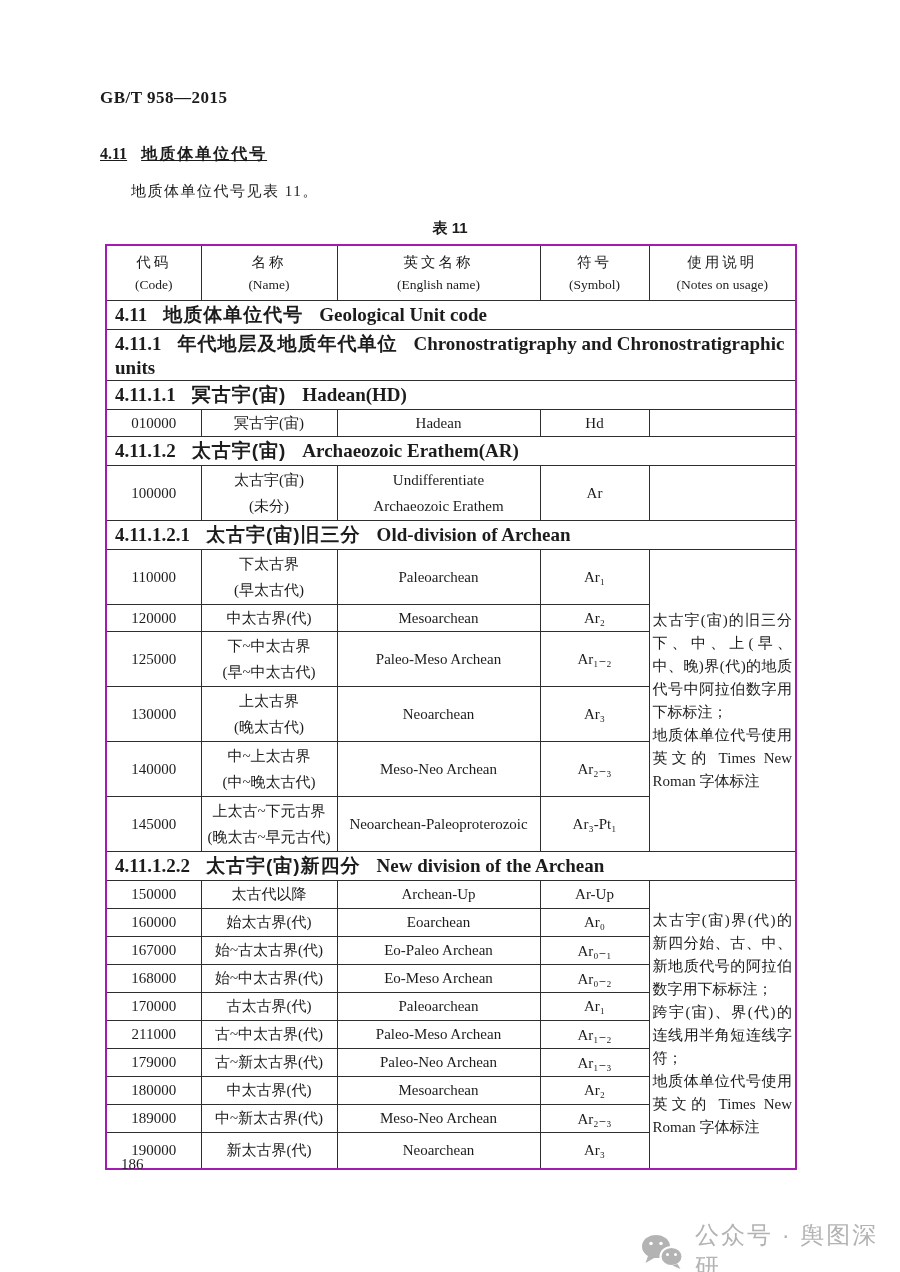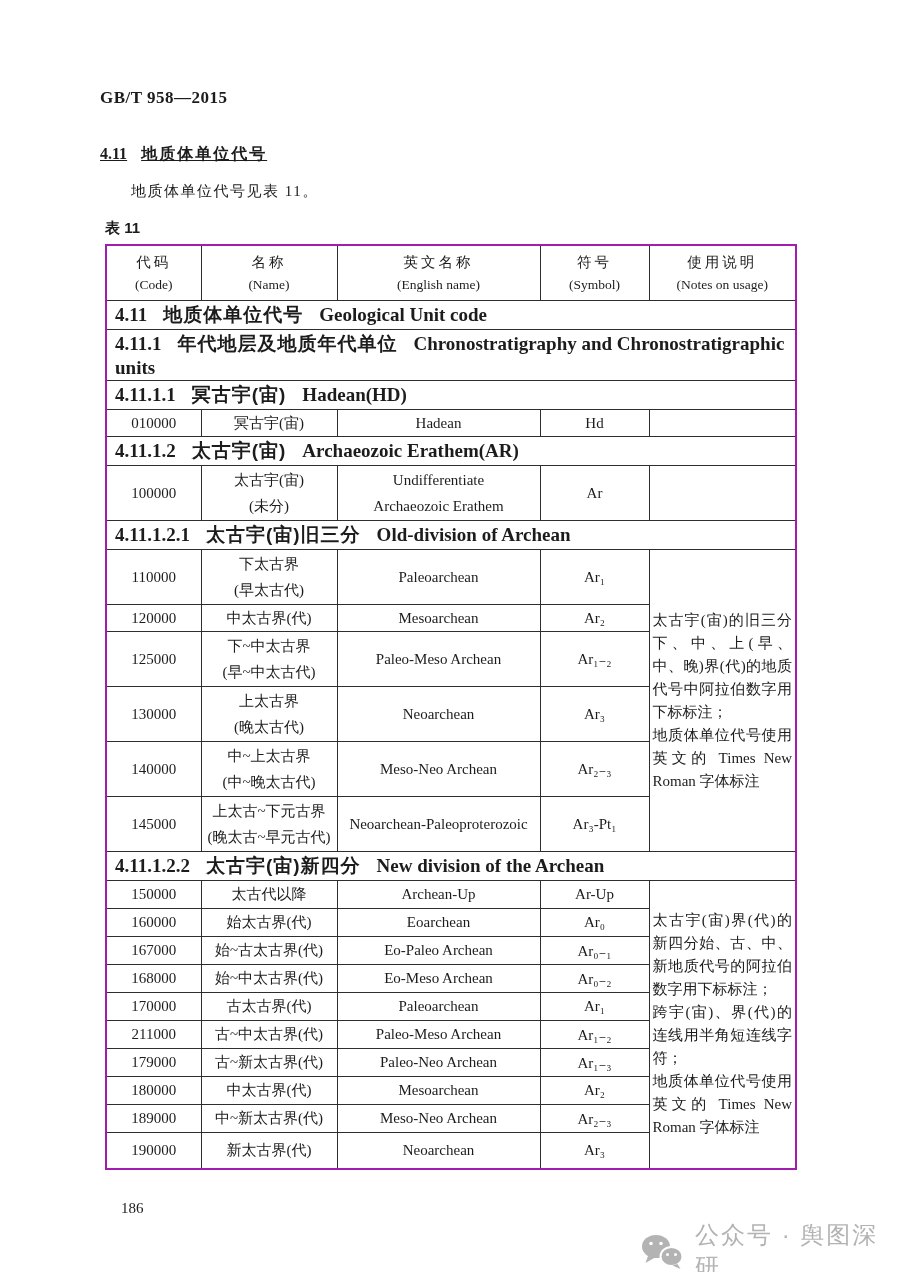--- a/index.html
+++ b/index.html
@@ -6,40 +6,40 @@
   html,body { background:#ffffff; }
   .page {
     position:relative; width:900px; height:1272px; background:#ffffff;
     font-family:"Liberation Serif","DejaVu Serif",serif; color:#1c1c1c; overflow:hidden;border-radius:20px;
   }
   .doc-number { position:absolute; left:100px; top:88px; font-size:17px; font-weight:bold; letter-spacing:.5px; }
   .heading { position:absolute; left:100px; top:144px; font-size:16px; font-weight:bold;text-decoration:underline; }
   .heading .h-num { margin-right:14px; }
   .heading .h-title { font-family:"Liberation Sans","DejaVu Sans",sans-serif; letter-spacing:2px; }
   .intro { position:absolute; left:131px; top:182px; font-size:15px; letter-spacing:1.5px; }
-  .caption { position:absolute; left:105px; top:219px; width:690px; text-align:left;
+  .caption { position:absolute; left:105px; top:219px; width:690px; text-align:center;
              font-weight:bold; font-family:"Liberation Sans","DejaVu Sans",sans-serif; font-size:15px; }
   table.t11 { position:absolute; left:105px; top:244px; width:690px;
               border-collapse:collapse; table-layout:fixed; border:2px solid #a21caf; }
   .t11 td { border:1px solid #2e2e2e; text-align:center; vertical-align:middle;
             font-size:15px; padding:1px 3px; }
   .t11 .hdr td { padding:4px 2px; }
   .th-zh { font-size:14.5px; letter-spacing:3px; line-height:24px; }
   .th-en { font-size:13.5px; letter-spacing:0; line-height:22px; }
   .t11 tr.sec td { text-align:left; padding-left:8px; font-weight:bold; font-size:19px; }
   .sec-num { margin-right:16px; }
   .sec-zh { font-family:"Liberation Sans","DejaVu Sans",sans-serif; margin-right:16px; letter-spacing:1px; }
   .sec-en { font-family:"Liberation Serif","DejaVu Serif",serif; }
   .c-name { font-size:14.5px; }
   .c-name div, .c-en div { line-height:26px; }
   .c-note { text-align:justify; text-justify:inter-character; font-size:13.5px;
             line-height:23px; padding:6px 9px; vertical-align:middle; }
   .note-p { text-align:justify; }
   .h53{height:53px} .h28{height:28px} .h27{height:27px} .h54{height:54px} .h55{height:55px} .h36{height:36px}
-  .page-number { position:absolute; left:121px; top:1156px; font-size:15px;margin-top:44px; }
+  .page-number { position:absolute; left:121px; top:1156px; font-size:15px; }
   .watermark { position:absolute; left:640px; top:1219px; display:flex; align-items:center; gap:11px;
                color:#b3b3b3; font-family:"Liberation Sans","DejaVu Sans",sans-serif; font-size:24px; letter-spacing:2px; }
   .wm-icon { width:44px; height:36px; flex:0 0 auto; }
 </style>
 </head>
 <body>
 
 <div class="page">
 
   <div class="doc-number">GB/T 958—2015</div>

